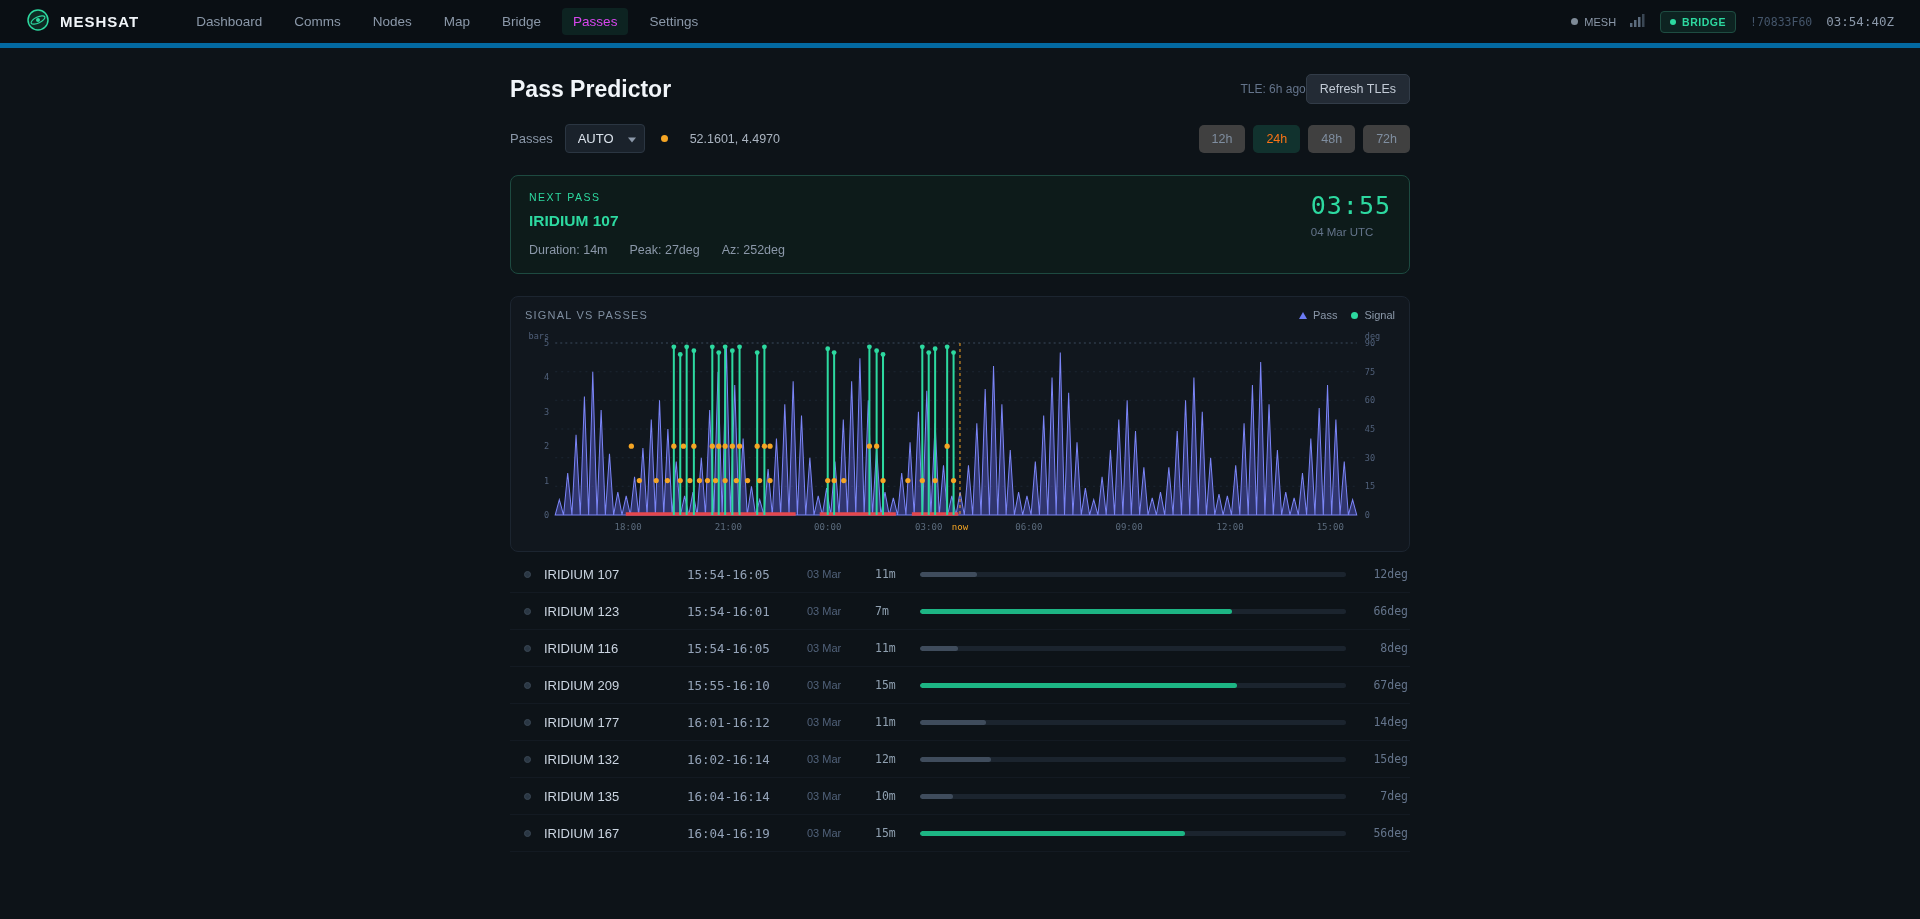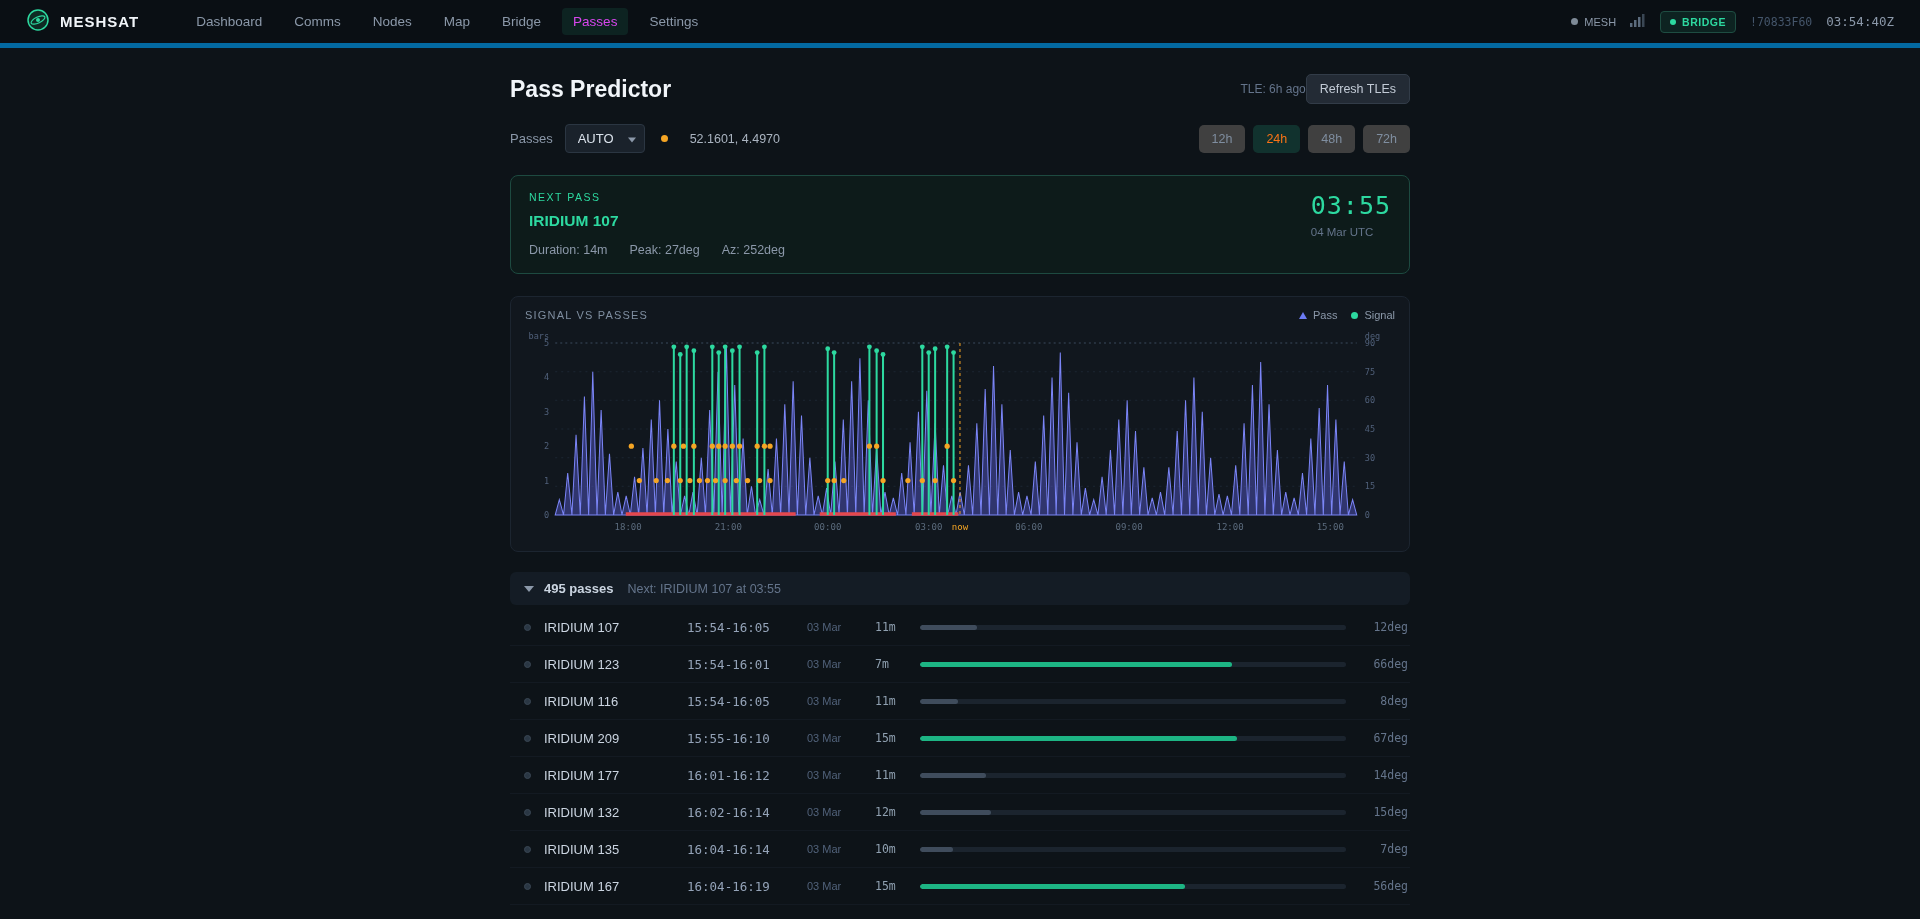--- a/index.html
+++ b/index.html
@@ -347,25 +347,20 @@
         <text x="834" y="74.33333333333334" class="ytick right">60</text>
         <text x="834" y="103" class="ytick right">45</text>
         <text x="834" y="131.66666666666669" class="ytick right">30</text>
         <text x="834" y="160.33333333333334" class="ytick right">15</text>
         <text x="834" y="189" class="ytick right">0</text>
         <text x="24" y="10" class="ytick left">bars</text>
         <text x="834" y="10" class="ytick right">deg</text>
       </svg>
   </section>
 
-  <section class="passes-header">
-    <span class="chev"></span>
-    <span class="passes-count">495 passes</span>
-    <span class="passes-next">Next: IRIDIUM 107 at 03:55</span>
-  </section>
 
   <div class="pass-rows">
       <div class="prow">
         <span class="prow-dot"></span>
         <span class="prow-name">IRIDIUM 107</span>
         <span class="prow-time mono">15:54-16:05</span>
         <span class="prow-date">03 Mar</span>
         <span class="prow-dur mono">11m</span>
         <span class="prow-barwrap">
           <span class="prow-barfill fill-gray" style="display:block;width:13.3%"></span>

